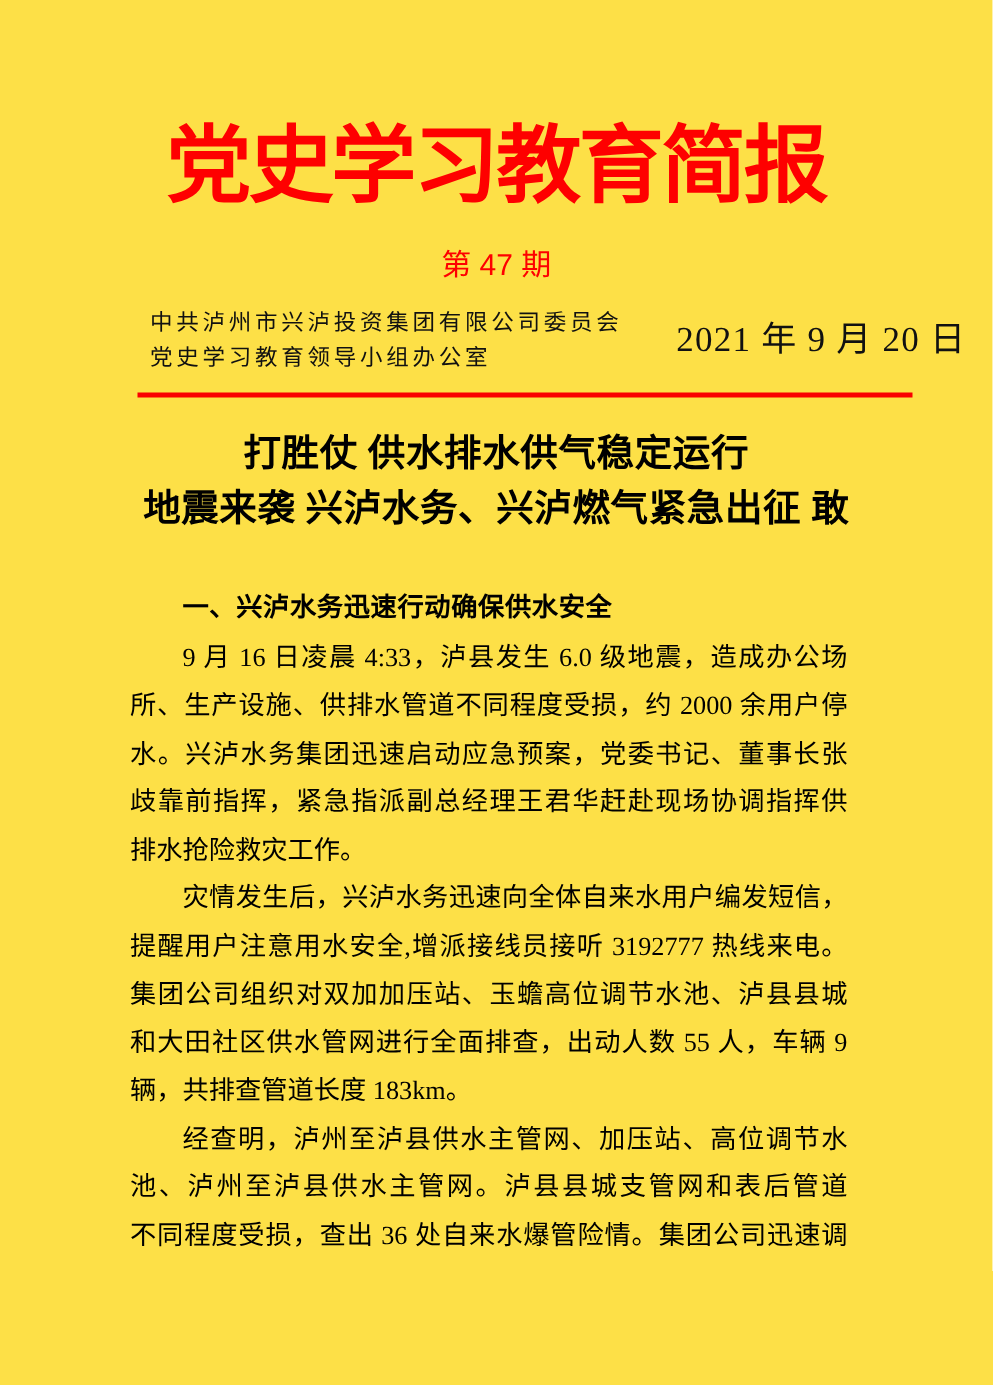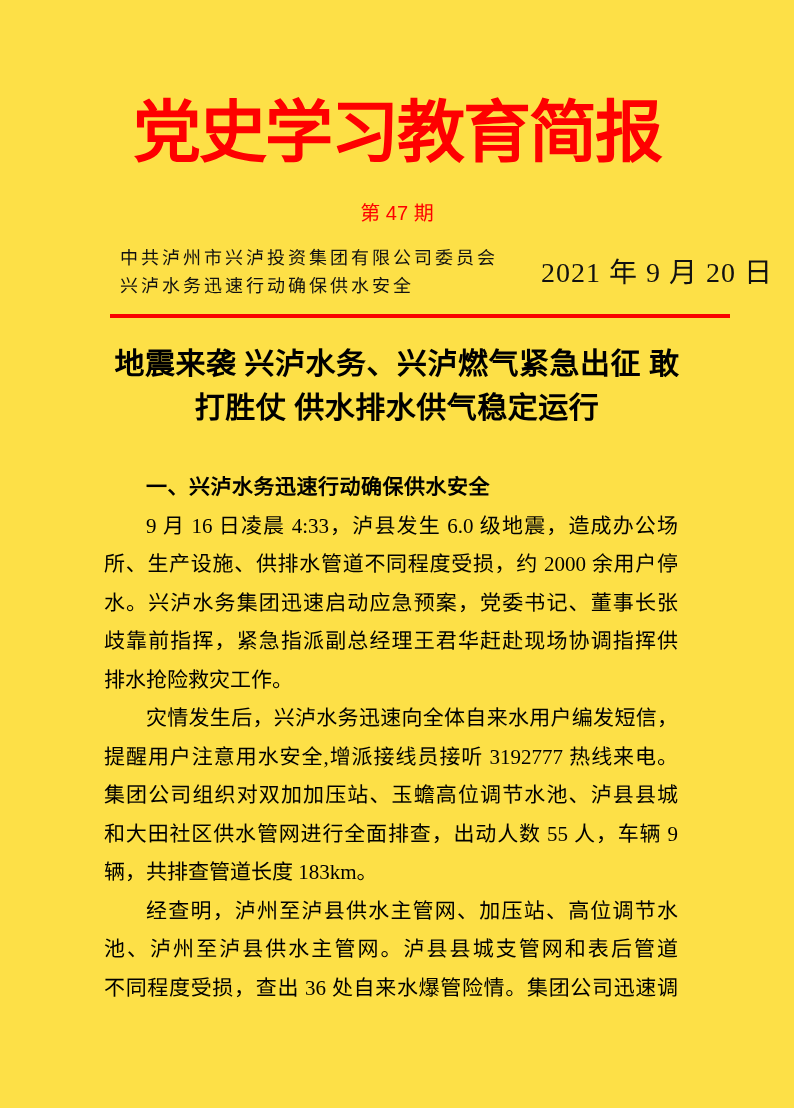--- a/index.html
+++ b/index.html
@@ -21,21 +21,21 @@
     line-height: 86px;
     font-weight: bold;
     letter-spacing: -2px;
     color: #fe0000;
     font-family: "Liberation Serif", "DejaVu Serif", serif;
   }
   
   .issue {
     margin-top: 26px;
     text-align: center;
-    font-size: 20px;
+    font-size: 24px;
     line-height: 22px;
     color: #fe0000;
     font-family: "Liberation Sans", "DejaVu Sans", sans-serif;
   }
   
   .header-row {
     position: relative;
     margin-top: 20px;
     height: 58px;
   }
@@ -102,30 +102,30 @@
 
 <div class="page">
 
   <h1 class="title">党史学习教育简报</h1>
 
   <div class="issue">第 47 期</div>
 
   <div class="header-row">
     <div class="issuer">
       <div>中共泸州市兴泸投资集团有限公司委员会</div>
-      <div>兴泸水务迅速行动确保供水安全</div>
+      <div>党史学习教育领导小组办公室</div>
     </div>
     <div class="date">2021 年 9 月 20 日</div>
   </div>
 
   <div class="rule"></div>
 
   <div class="headline">
+    <div>打胜仗 供水排水供气稳定运行</div>
     <div>地震来袭 兴泸水务、兴泸燃气紧急出征 敢</div>
-    <div>打胜仗 供水排水供气稳定运行</div>
   </div>
 
   <div class="body-col">
     <div class="section-heading">一、兴泸水务迅速行动确保供水安全</div>
     <div class="line indent">9 月 16 日凌晨 4:33，泸县发生 6.0 级地震，造成办公场</div>
     <div class="line">所、生产设施、供排水管道不同程度受损，约 2000 余用户停</div>
     <div class="line">水。兴泸水务集团迅速启动应急预案，党委书记、董事长张</div>
     <div class="line">歧靠前指挥，紧急指派副总经理王君华赶赴现场协调指挥供</div>
     <div class="line para-end">排水抢险救灾工作。</div>
     <div class="line indent">灾情发生后，兴泸水务迅速向全体自来水用户编发短信，</div>

